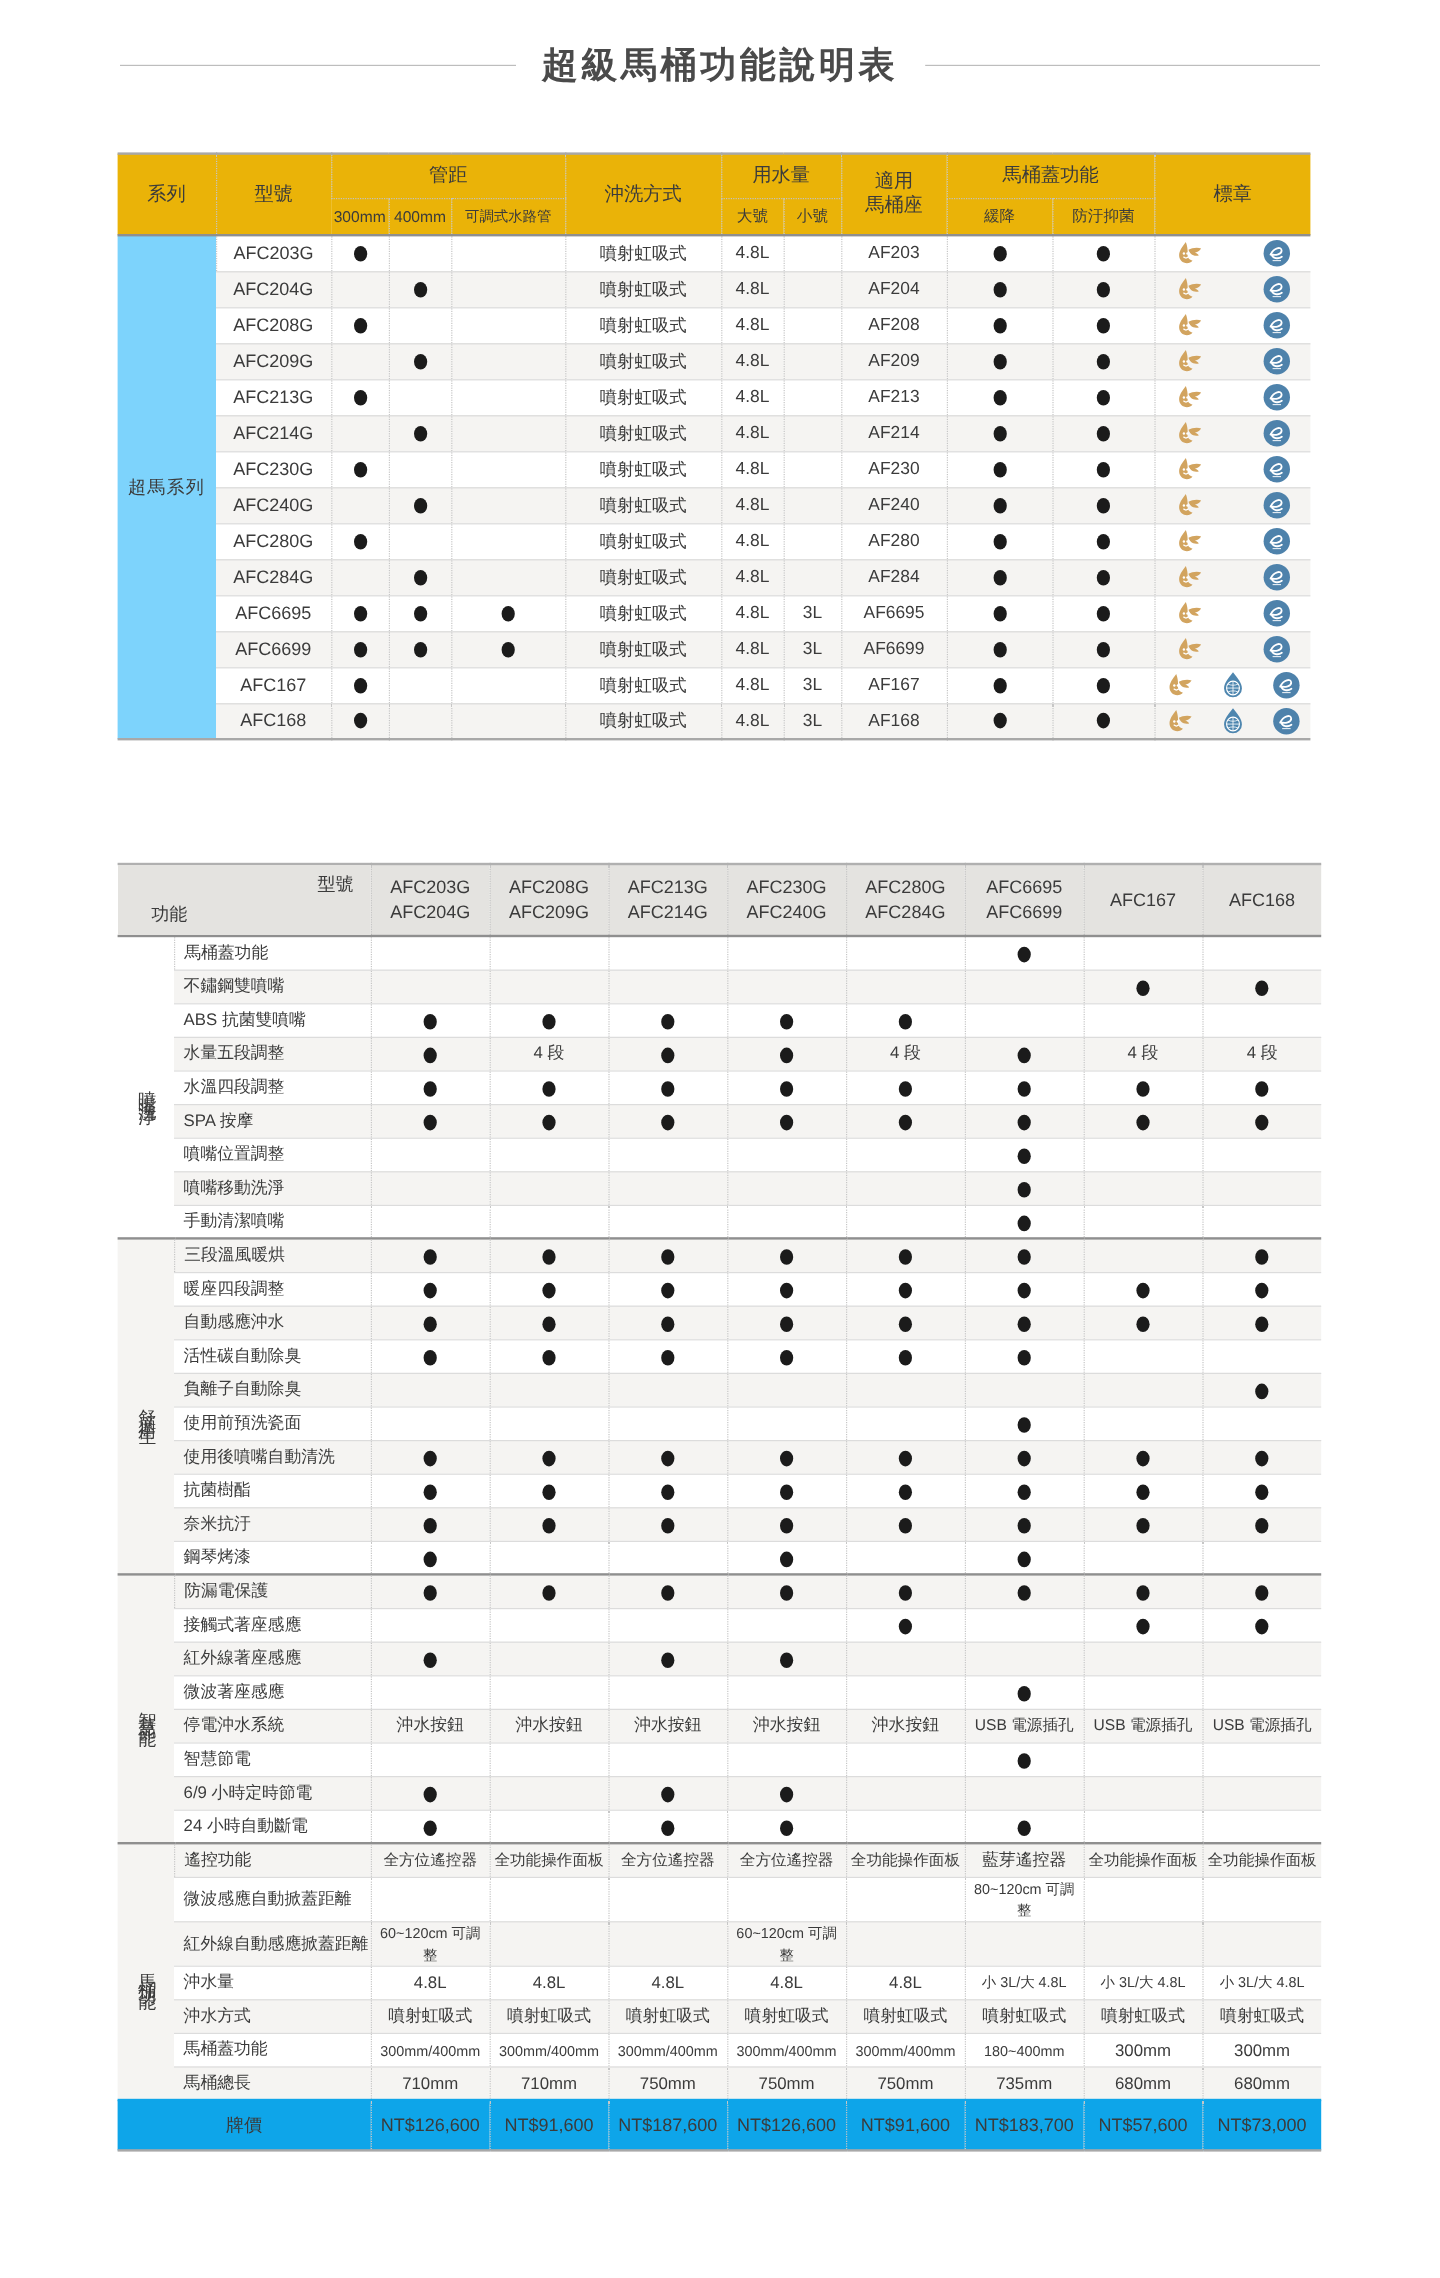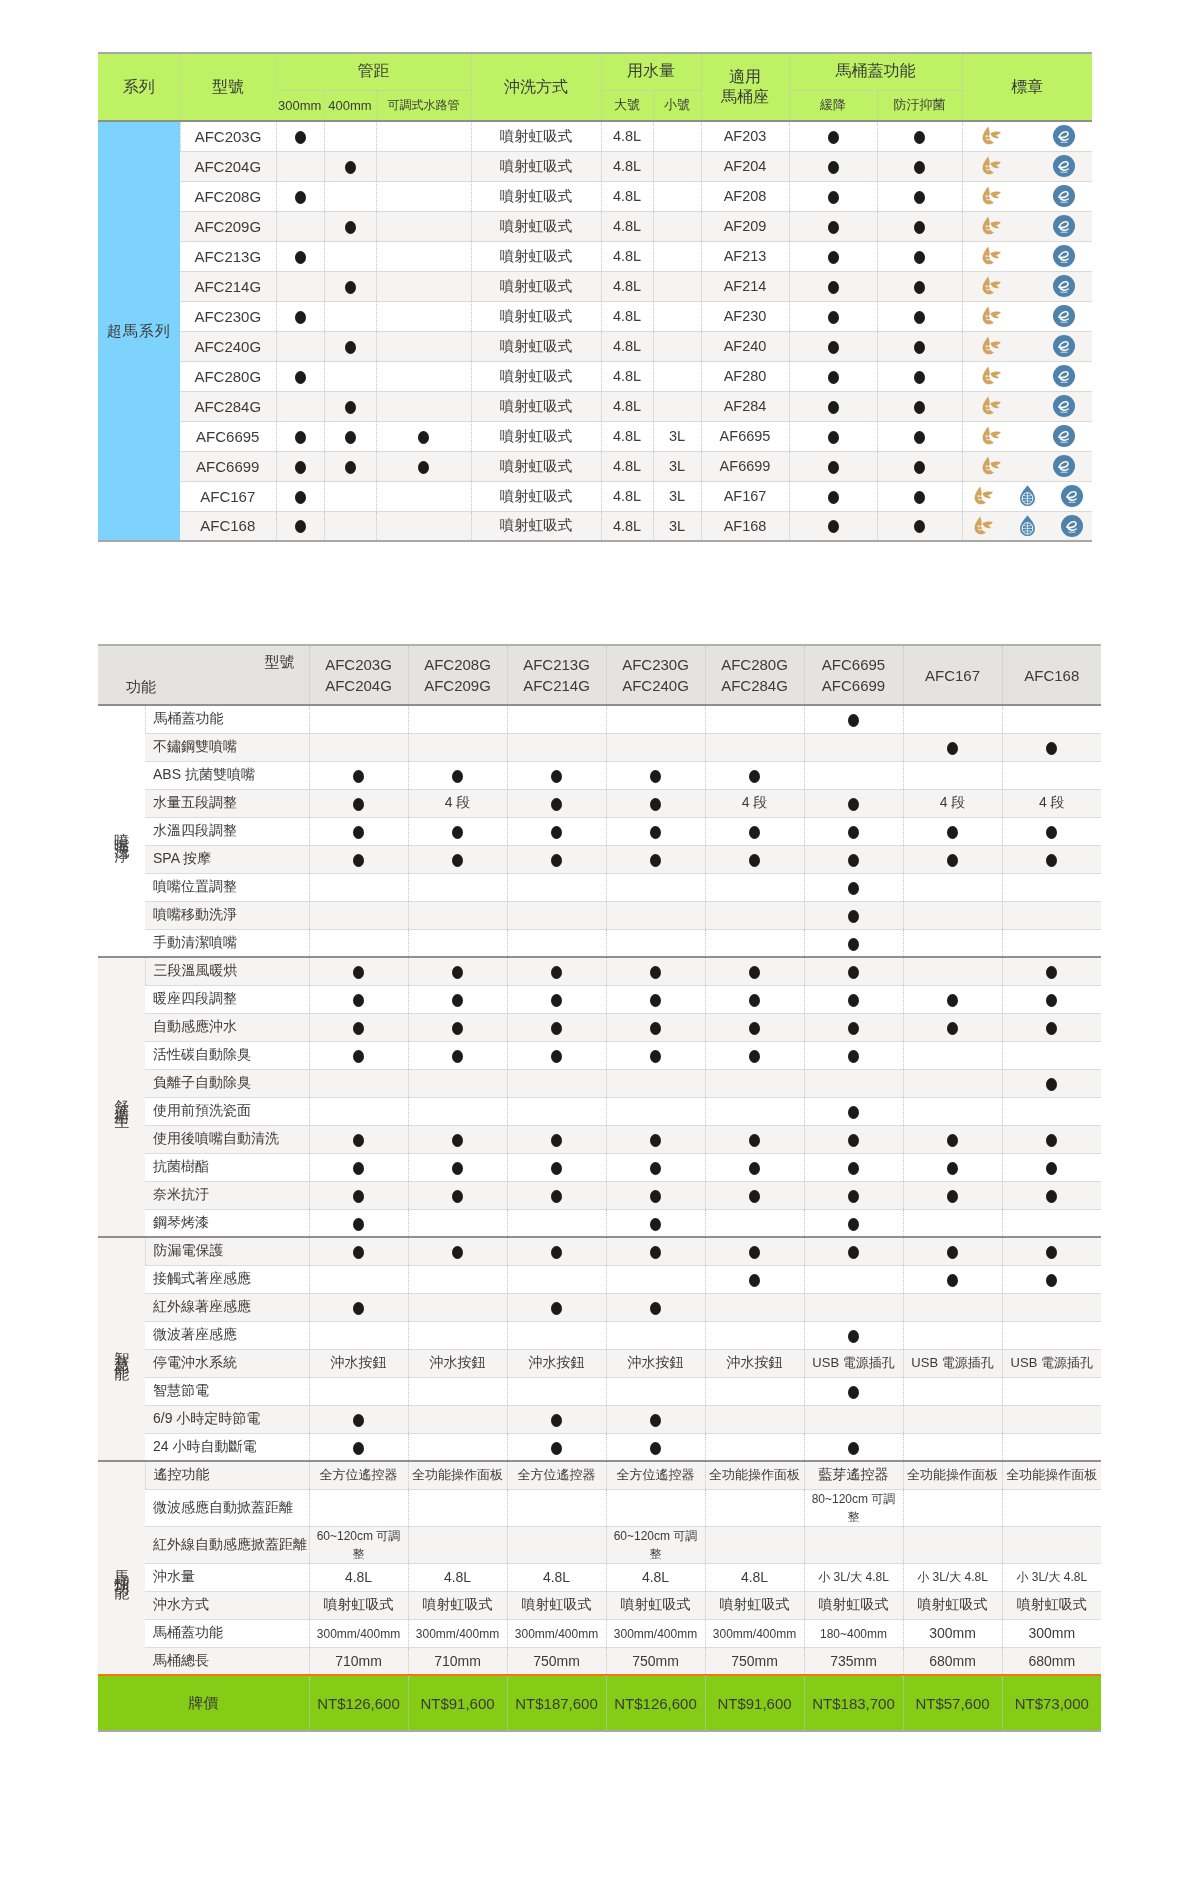--- a/index.html
+++ b/index.html
@@ -11,21 +11,21 @@
   
   .title-row{display:flex;align-items:center;width:1000px;margin:34px 0 0 100px;}
   .title-row .hline{flex:1;height:1px;background:#bdbdbd;}
   .title{font-size:30px;font-weight:600;color:#4a4a4a;letter-spacing:3px;margin:0 22px;white-space:nowrap;}
   
   table{border-collapse:collapse;table-layout:fixed;}
   th,td{padding:0 2px;font-weight:normal;box-sizing:border-box;}
   .dot{display:inline-block;width:11px;height:13px;border-radius:50%;background:#1b1b1b;vertical-align:middle;}
   
   .t1{width:994px;margin:52px 0 0 98px;border-top:2px solid #a8a8a8;border-bottom:2px solid #a8a8a8;font-size:14.5px;}
-  .t1 thead th{background:#bef264;font-size:16px;color:#3b3b3b;}
+  .t1 thead th{background:#eab308;font-size:16px;color:#3b3b3b;}
   .t1 thead tr:first-child th{height:37px;}
   .t1 thead tr.sub th{height:31px;font-size:13px;}
   .t1 thead tr.sub th.tiny{font-size:12px;}
   .t1 thead th.grp{border-bottom:1px dotted #c2c2c2;}
   .t1 thead{border-bottom:2px solid #8f8f8f;}
   .t1 th+th,.t1 td+td{border-left:1px dotted #c6c6c6;}
   .t1 tbody td{height:30px;text-align:center;border-top:1px solid #dadada;}
   .t1 tbody tr:first-child td{border-top:none;}
   .t1 tbody tr.alt td{background:#f5f4f2;}
   .t1 td.series{background:#7dd3fc;font-size:15px;letter-spacing:1px;}
@@ -43,33 +43,38 @@
   .t2 thead{border-bottom:2px solid #8f8f8f;}
   .t2 th+th,.t2 td+td{border-left:1px dotted #c6c6c6;}
   .t2 tbody td{height:28px;border-top:1px solid #dcdcdc;text-align:center;}
   .t2 tbody tr:first-child td{border-top:none;}
   .t2 tbody tr.alt td{background:#f5f4f2;}
   .t2 tbody tr.gstart td{border-top:2px solid #8f8f8f;}
   .t2 td.vert{background:#ffffff;writing-mode:vertical-rl;text-orientation:upright;letter-spacing:5px;font-size:15px;text-align:center;padding:6px 0;}
   .t2 td.flabel{text-align:left;padding-left:8px;font-size:14px;white-space:nowrap;}
   .t2 .sm{font-size:12px;}
   .t2 .md{font-size:13px;}
-  .t2 tr.pricerow td{height:56px;font-size:15px;border-top:2px solid #f97316;border-bottom:2px solid #a8a8a8;background:#84cc16;}
+  .t2 tr.pricerow td{height:42px;font-size:15px;border-top:2px solid #0ea5e9;border-bottom:2px solid #a8a8a8;background:#0ea5e9;}
   .t2 tr.pricerow td.plabel{text-align:center;font-size:15px;}
   
   .corner{position:relative;padding:0;background:
     linear-gradient(to bottom right,transparent calc(50% - .7px),#c4c4c4 calc(50% - .7px),#c4c4c4 calc(50% + .7px),transparent calc(50% + .7px)),#e4e3e0;}
   .corner .c-top{position:absolute;top:7px;right:14px;font-size:15px;}
   .corner .c-bot{position:absolute;bottom:7px;left:28px;font-size:15px;}
 </style>
 </head>
 <body>
 
 <div class="page">
 
+  <div class="title-row">
+    <div class="hline"></div>
+    <h1 class="title">超級馬桶功能說明表</h1>
+    <div class="hline"></div>
+  </div>
 
   <table class="t1">
     <colgroup>
       <col style="width:82px">
         <col style="width:96px">
         <col style="width:48px">
         <col style="width:52px">
       <col style="width:95px">
         <col style="width:130px">
         <col style="width:52px">

